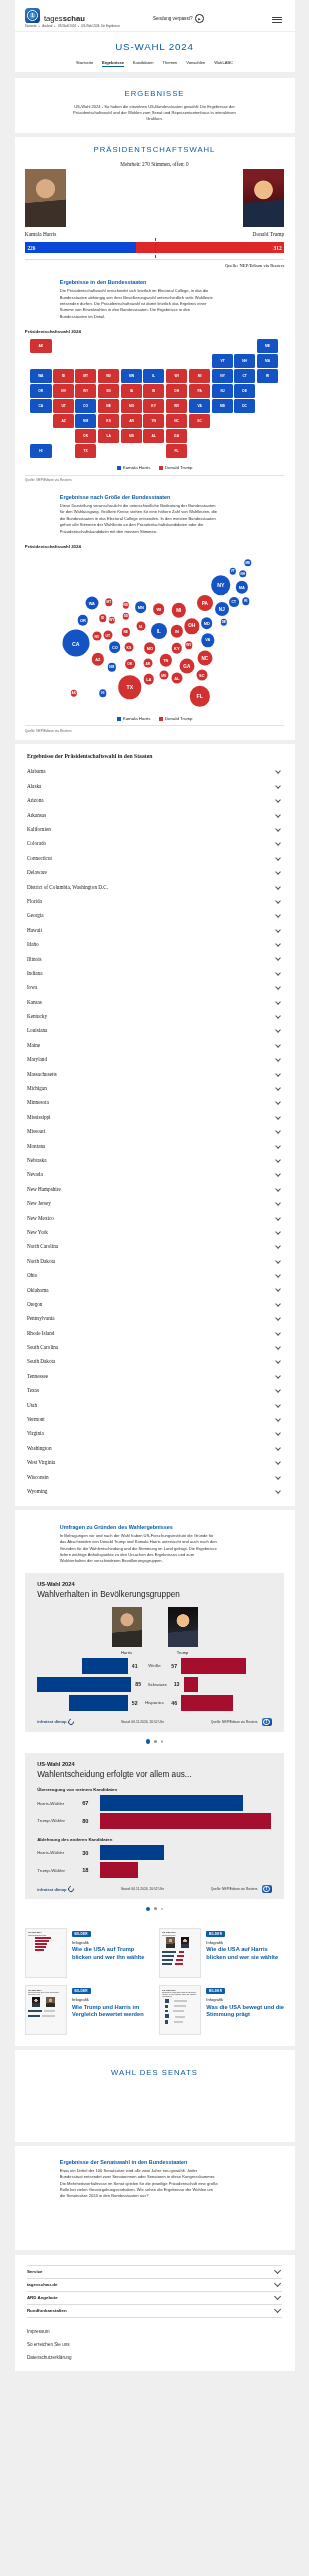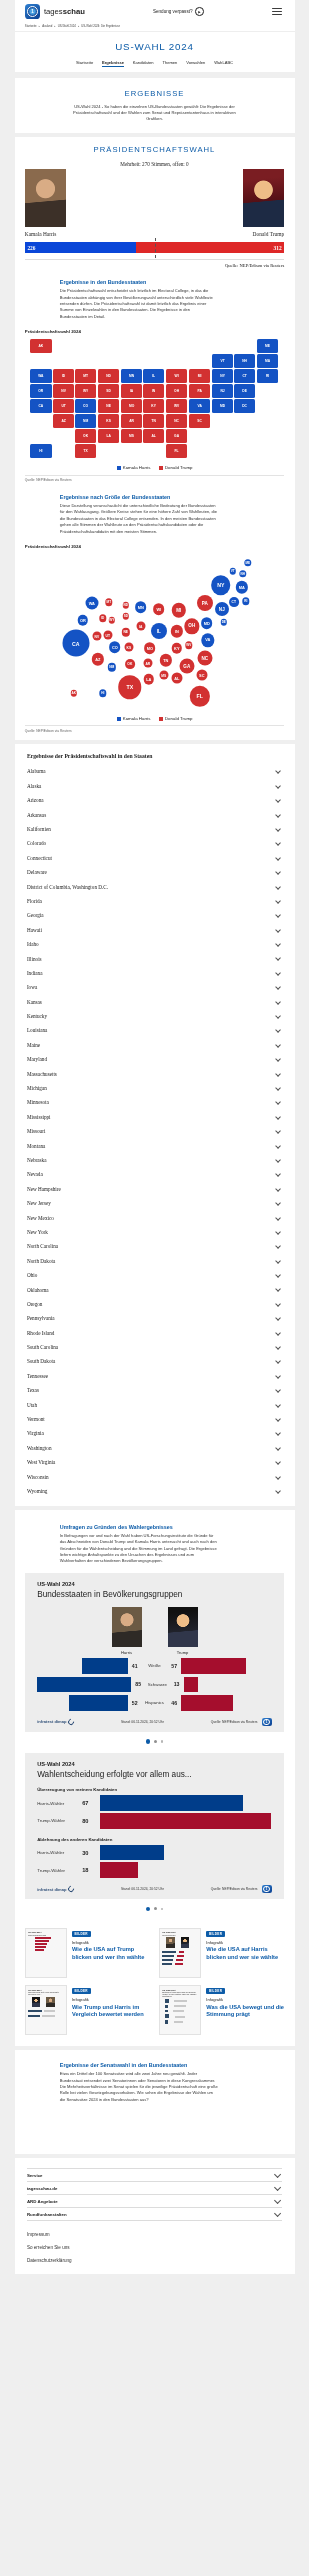--- a/index.html
+++ b/index.html
@@ -3,21 +3,21 @@
 <meta charset="utf-8">
 <style>
   html,body{margin:0;padding:0;}
   body{background:#efefef;font-family:"Liberation Sans",sans-serif;color:#1d1d1d;width:309px;}
   .page{width:280px;margin:0 auto;}
   .card{background:#fff;margin-bottom:4.1px;position:relative;}
   .serif{font-family:"Liberation Serif",serif;}
 
   
   .header-card{height:72px;margin-bottom:6.2px;}
-  .topbar{display:flex;align-items:center;height:23px;padding:0 10.3px;}
+  .topbar{display:flex;align-items:flex-end;height:23px;padding:0 10.3px;}
   .logo{width:15.5px;height:15.5px;border-radius:3.6px;background:linear-gradient(145deg,#2f7fd0,#0b3f8f);display:flex;align-items:center;justify-content:center;flex:0 0 auto;}
   .logo .ring{width:9.3px;height:9.3px;border-radius:50%;border:1px solid #fff;display:flex;align-items:center;justify-content:center;color:#fff;font-size:4.6px;font-weight:bold;background:radial-gradient(circle,#4aa0e0 0 40%,#0b3f8f 70%);}
   .wordmark{font-size:7.7px;margin-left:3.6px;color:#1d1d1d;}
   .wordmark b{font-weight:bold;}
   .missed{margin-left:auto;margin-right:auto;display:flex;align-items:center;gap:2.6px;font-size:4.6px;color:#1d1d1d;}
   .play{width:6.7px;height:6.7px;border:0.7px solid #1d1d1d;border-radius:50%;display:flex;align-items:center;justify-content:center;font-size:3.1px;color:#1d1d1d;}
   .burger{width:10.3px;height:6.2px;display:flex;flex-direction:column;justify-content:space-between;cursor:pointer;margin-right:2.1px;}
   .burger span{height:1px;background:#3c3c3c;border-radius:0.5px;}
   .crumbs{padding:1px 10.3px 3.1px;font-size:2.8px;color:#444;display:flex;gap:2.1px;align-items:center;border-bottom:0.5px solid #eee;}
   .crumbs .sep{color:#777;font-size:2.6px;}
@@ -542,21 +542,21 @@
   </div>
 
   <div class="card umfragen-card">
     <div class="indent" style="margin-top:4.1px;">
       <h2 class="blue-h">Umfragen zu Gründen des Wahlergebnisses</h2>
       <p class="copy">In Befragungen vor und nach der Wahl haben US-Forschungsinstitute die Gründe für das Abschneiden von Donald Trump und Kamala Harris untersucht und auch nach den Gründen für die Wahlentscheidung und die Stimmung im Land gefragt. Die Ergebnisse liefern wichtige Anhaltspunkte zu den Ursachen des Ergebnisses und zum Wahlverhalten der verschiedenen Bevölkerungsgruppen.</p>
     </div>
 
     <div class="gray-card">
       <div class="kicker">US-Wahl 2024</div>
-      <div class="g-title">Bundesstaaten in Bevölkerungsgruppen</div>
+      <div class="g-title">Wahlverhalten in Bevölkerungsgruppen</div>
       <div class="duo">
         <div style="text-align:center;">
           <div class="ph harris2"></div>
           <div class="cap">Harris</div>
         </div>
         <div style="text-align:center;">
           <div class="ph trump2"></div>
           <div class="cap">Trump</div>
         </div>
       </div>
@@ -759,20 +759,23 @@
     <div class="t-body">
       <span class="badge">BILDER</span>
       <div class="t-kicker">Infografik</div>
       <div class="t-title">Was die USA bewegt und die Stimmung prägt</div>
     </div>
   </div>
       </div>
   </div>
 
 
+  <div class="card sec-card" style="height:74px;">
+    <div class="sec-title">WAHL DES SENATS</div>
+  </div>
 
   <div class="card senat-res-card" style="height:104px;box-sizing:border-box;">
     <div class="indent">
       <h2 class="blue-h">Ergebnisse der Senatswahl in den Bundesstaaten</h2>
       <p class="copy">Etwa ein Drittel der 100 Senatssitze wird alle zwei Jahre neu gewählt. Jeder Bundesstaat entsendet zwei Senatorinnen oder Senatoren in diese Kongresskammer. Die Mehrheitsverhältnisse im Senat spielen für die jeweilige Präsidentschaft eine große Rolle bei vielen Gesetzgebungsvorhaben. Wie sehen die Ergebnisse der Wahlen um die Senatssitze 2024 in den Bundesstaaten aus?</p>
     </div>
   </div>
 
 
   <div class="card footer-card">

